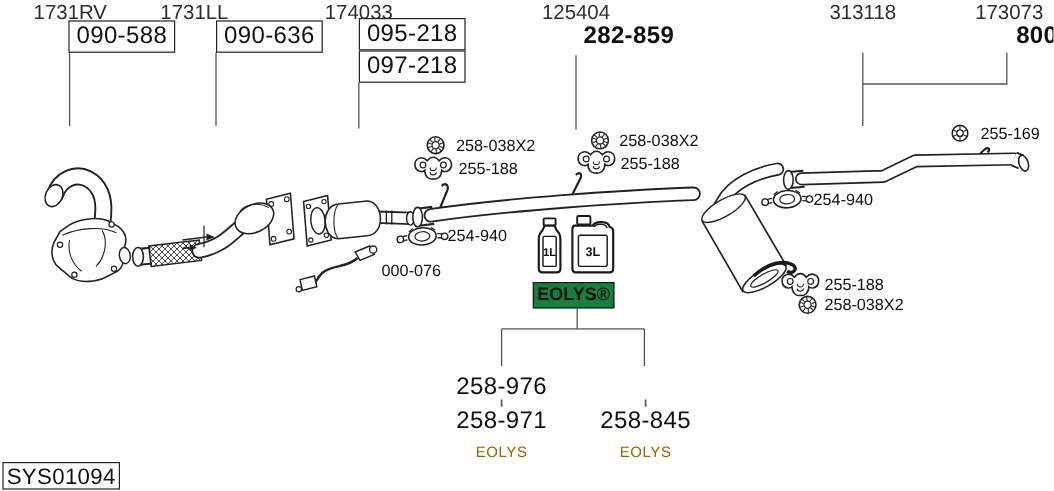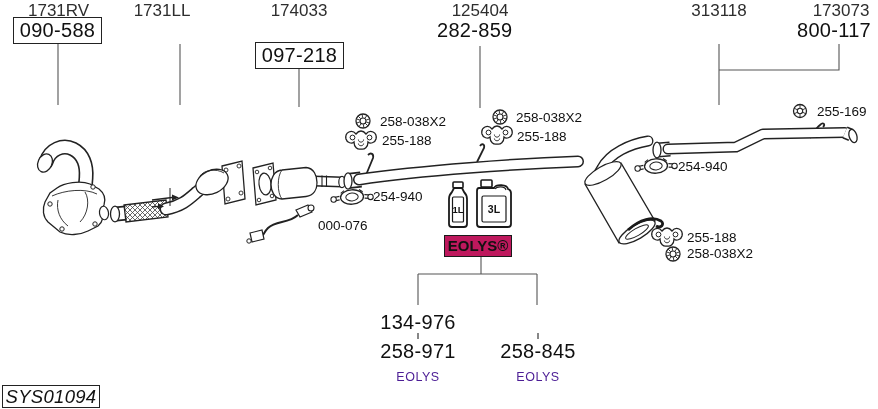--- a/index.html
+++ b/index.html
@@ -1,29 +1,29 @@
 <!DOCTYPE html>
 <html><head>
 <meta charset="utf-8">
 <style>
   html,body{margin:0;padding:0;background:#fff;}
   #canvas{position:relative;width:878px;height:409px;background:#fff;overflow:hidden;
           font-family:"Liberation Sans","DejaVu Sans",sans-serif;color:#111;}
   #art{position:absolute;left:0;top:0;}
   .ref{position:absolute;font-size:17px;color:#2e2e2e;white-space:nowrap;text-align:center;width:60px;}
-  .pn{position:absolute;font-size:20px;color:#101010;white-space:nowrap;letter-spacing:.3px;}
+  .pn{position:absolute;font-size:20px;color:#101010;white-space:nowrap;letter-spacing:.3px;margin-left:44px;}
   .boxed{border:1.4px solid #222;width:87px;height:25px;line-height:25px;text-align:center;background:#fff;}
-  .plain{width:86px;}
+  .plain{width:86px;text-align:center;font-weight:bold;}
   .callout{position:absolute;font-size:13.5px;color:#101010;white-space:nowrap;}
   .bpn{position:absolute;font-size:20px;color:#101010;width:84px;text-align:center;white-space:nowrap;letter-spacing:.3px;}
-  .small-eolys{position:absolute;font-size:12.5px;color:#4c1d95;width:84px;text-align:center;letter-spacing:.5px;}
+  .small-eolys{position:absolute;font-size:12.5px;color:#a16207;width:84px;text-align:center;letter-spacing:.5px;}
   .brandbox{position:absolute;left:444px;top:235px;width:66px;height:20px;line-height:20px;
-            border:1.6px solid #1a1a1a;font-size:15px;font-weight:bold;text-align:center;background:#be185d;}
+            border:1.6px solid #1a1a1a;font-size:15px;font-weight:bold;text-align:center;background:#15803d;}
   .sysbox{position:absolute;left:2px;top:385px;width:96px;height:21px;line-height:21px;
-          border:1.4px solid #222;font-size:18.5px;text-align:center;background:#fff;letter-spacing:.3px;font-style:italic;}
+          border:1.4px solid #222;font-size:18.5px;text-align:center;background:#fff;letter-spacing:.3px;}
   svg text{font-family:"Liberation Sans","DejaVu Sans",sans-serif;}
 </style>
 </head>
 <body>
 
 <div id="canvas">
 
   <svg id="art" width="878" height="409" viewBox="0 0 878 409">
     <defs>
       <pattern id="braid" width="5" height="5" patternUnits="userSpaceOnUse">
@@ -198,37 +198,39 @@
   </svg>
 
   <div class="ref" style="left:28px;top:1px">1731RV</div>
   <div class="ref" style="left:132px;top:1px">1731LL</div>
   <div class="ref" style="left:269px;top:1px">174033</div>
   <div class="ref" style="left:450px;top:1px">125404</div>
   <div class="ref" style="left:689px;top:1px">313118</div>
   <div class="ref" style="left:811px;top:1px">173073</div>
 
   <div class="pn boxed" style="left:13px;top:17px">090-588</div>
+  <div class="pn boxed" style="left:136px;top:17px">090-636</div>
+  <div class="pn boxed" style="left:255px;top:15px">095-218</div>
   <div class="pn boxed" style="left:255px;top:42px">097-218</div>
   <div class="pn plain" style="left:437px;top:19px">282-859</div>
   <div class="pn plain" style="left:797px;top:19px">800-117</div>
 
   <div class="callout" style="left:380px;top:114px">258-038X2</div>
   <div class="callout" style="left:382px;top:133px">255-188</div>
   <div class="callout" style="left:516px;top:110px">258-038X2</div>
   <div class="callout" style="left:517px;top:129px">255-188</div>
   <div class="callout" style="left:373px;top:189px">254-940</div>
   <div class="callout" style="left:318px;top:218px">000-076</div>
   <div class="callout" style="left:817px;top:104px">255-169</div>
   <div class="callout" style="left:678px;top:159px">254-940</div>
   <div class="callout" style="left:687px;top:230px">255-188</div>
   <div class="callout" style="left:687px;top:246px">258-038X2</div>
 
   <div class="brandbox">EOLYS®</div>
 
-  <div class="bpn" style="left:376px;top:311px">134-976</div>
+  <div class="bpn" style="left:376px;top:311px">258-976</div>
   <div class="bpn" style="left:376px;top:340px">258-971</div>
   <div class="small-eolys" style="left:376px;top:370px">EOLYS</div>
   <div class="bpn" style="left:496px;top:340px">258-845</div>
   <div class="small-eolys" style="left:496px;top:370px">EOLYS</div>
 
   <div class="sysbox">SYS01094</div>
 </div>
 
 </body></html>

